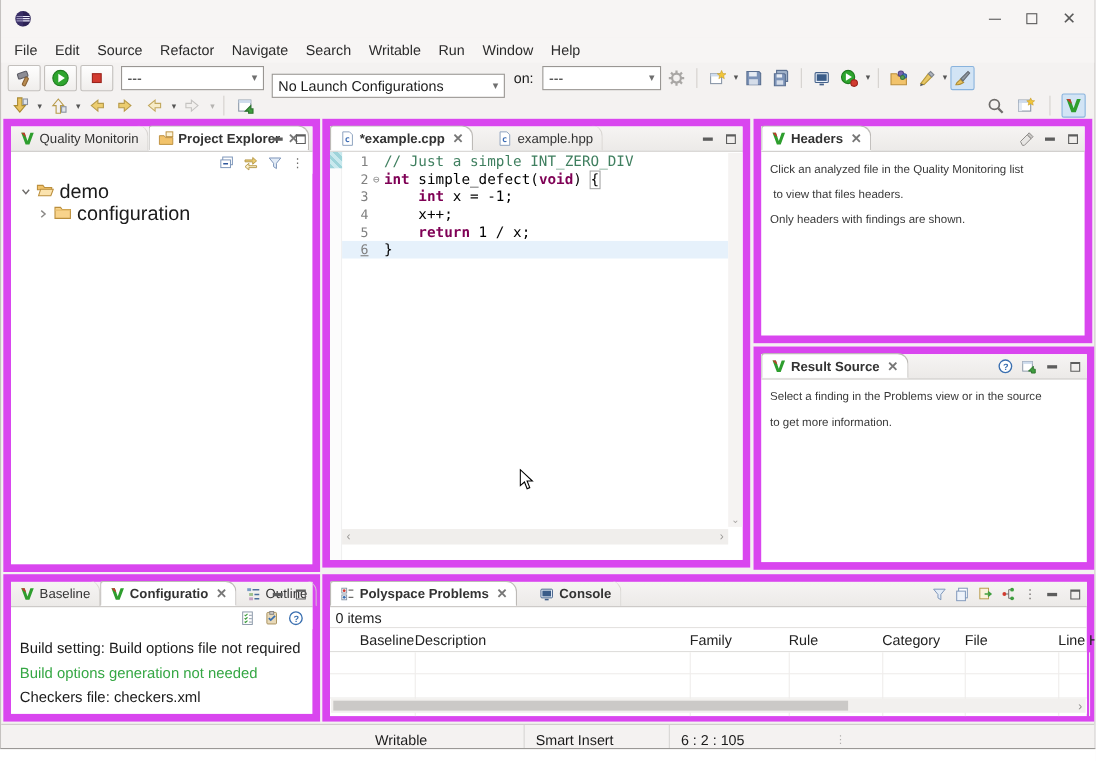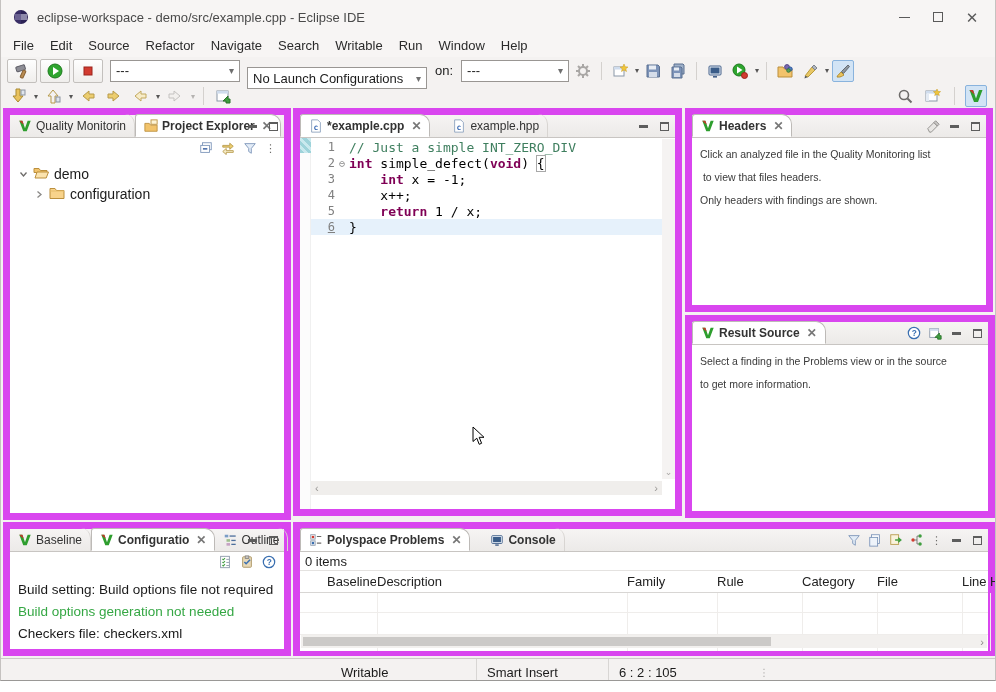--- a/index.html
+++ b/index.html
@@ -40,21 +40,21 @@
   .vtab .tab-close { color:#777; font-size:12px; margin-left:3px; }
   .vtab.bold { font-weight:bold; }
   .panel-btns { position:absolute; right:4px; top:0; height:22px; display:flex; align-items:center; gap:7px; }
   .pbtn { width:14px; height:14px; display:flex; align-items:center; justify-content:center; }
   .i-min { width:9px; height:3px; background:#5d5d5d; }
   .i-max { width:9px; height:9px; border:1px solid #5d5d5d; border-top-width:2px; }
   .view-toolbar { height:20px; display:flex; align-items:center; justify-content:flex-end; gap:8px; padding-right:8px; background:#fff; }
 
   
   .tree { padding-top:6px; }
-  .tree-row { height:20px; display:flex; align-items:center; font-size:14px; color:#1b1b1b; gap:5px; }
+  .tree-row { height:20px; display:flex; align-items:center; font-size:18px; color:#1b1b1b; gap:5px; }
   .tree-chev { width:10px; display:flex; justify-content:center; }
 
   
   .editor-body { position:relative; background:#fff; height:calc(100% - 23px); overflow:hidden; }
   .ruler { position:absolute; left:0; top:0; width:11px; height:100%; background:#fcfcfc; border-right:1px solid #f0f0f0; }
   .ruler-annot { position:absolute; left:0; top:0; width:11px; height:15px; background:repeating-linear-gradient(45deg,#9ed3da 0 3px,#c9e9ee 3px 6px); }
   .code-area { position:absolute; left:11px; top:1px; right:13px; font-family:"DejaVu Sans Mono","Liberation Mono",monospace; font-size:13px; }
   .code-line { height:16px; display:flex; align-items:center; white-space:pre; }
   .code-line.current { background:#e6f1fb; }
   .line-num { width:24px; text-align:right; color:#808080; font-size:12px; flex-shrink:0; }
@@ -103,21 +103,20 @@
 <div id="window">
 
   <div class="titlebar">
     <span class="icon16">
       <svg viewBox="0 0 16 16">
           <circle cx="8" cy="8" r="7" fill="#2c2255"></circle>
           <path d="M2 6 h12 M2 8 h12 M2 10 h12" stroke="#f0f0ff" stroke-width="1.1" fill="none"></path>
           <path d="M8 1 a7 7 0 0 0 0 14" fill="#463a77" opacity="0.5"></path>
         </svg>
     </span>
-    <span class="title-text">eclipse-workspace - demo/src/example.cpp - Eclipse IDE</span>
     <div class="win-controls">
       <div class="win-btn">
           <span class="glyph-min"></span>
         </div>
       <div class="win-btn">
           <span class="glyph-max"></span>
         </div>
       <div class="win-btn">
           <span class="glyph-close">✕</span>
         </div>
@@ -158,21 +157,21 @@
       <span class="icon16">
           <svg viewBox="0 0 16 16">
             <rect x="4" y="4" width="8" height="8" fill="#d23b30" stroke="#9c241c"></rect>
           </svg>
         </span>
     </div>
     <div class="combo" style="width:130px; margin-left:4px;">
       <span>---</span>
       <span class="chev">▾</span>
     </div>
-    <div class="combo" style="width:180px; margin-left:4px;margin-top:15px;">
+    <div class="combo" style="width:212px; margin-left:4px;margin-top:15px;">
       <span>No Launch Configurations</span>
       <span class="chev">▾</span>
     </div>
     <span class="on-label">on:</span>
     <div class="combo" style="width:108px;">
       <span>---</span>
       <span class="chev">▾</span>
     </div>
     <div class="flat-btn">
       <span class="icon16">

